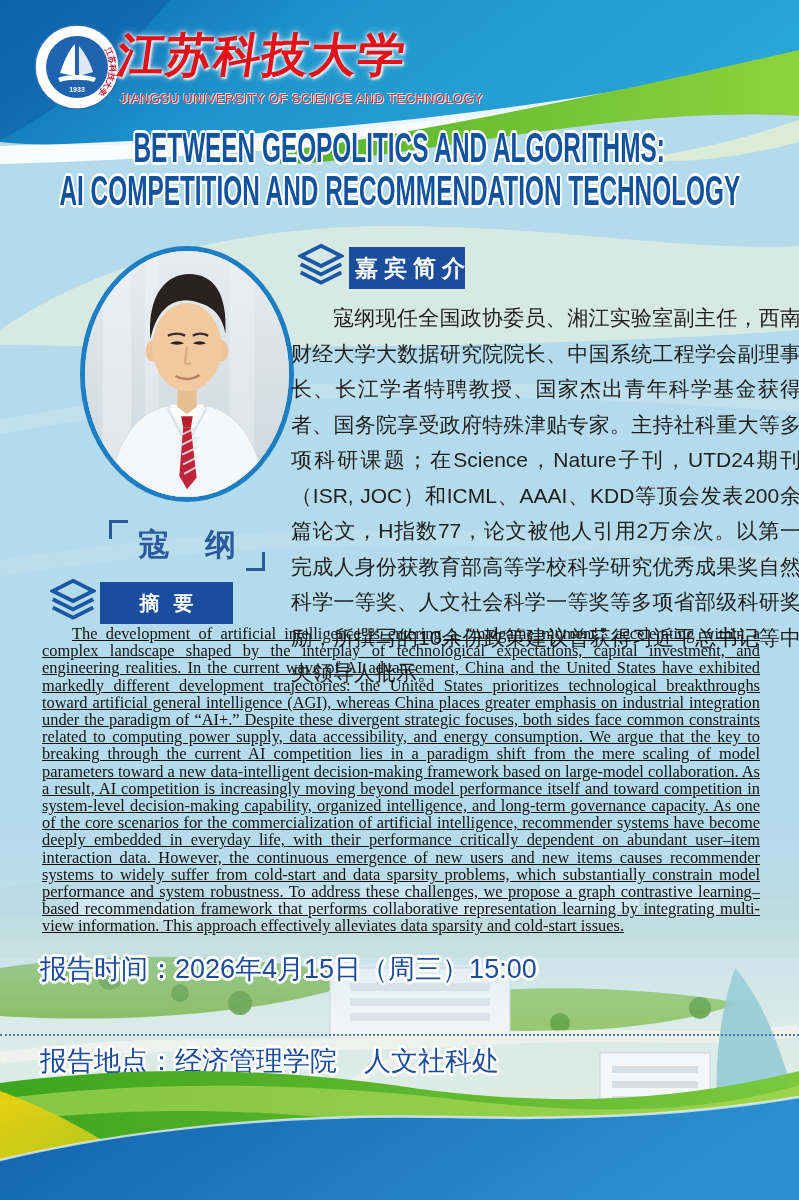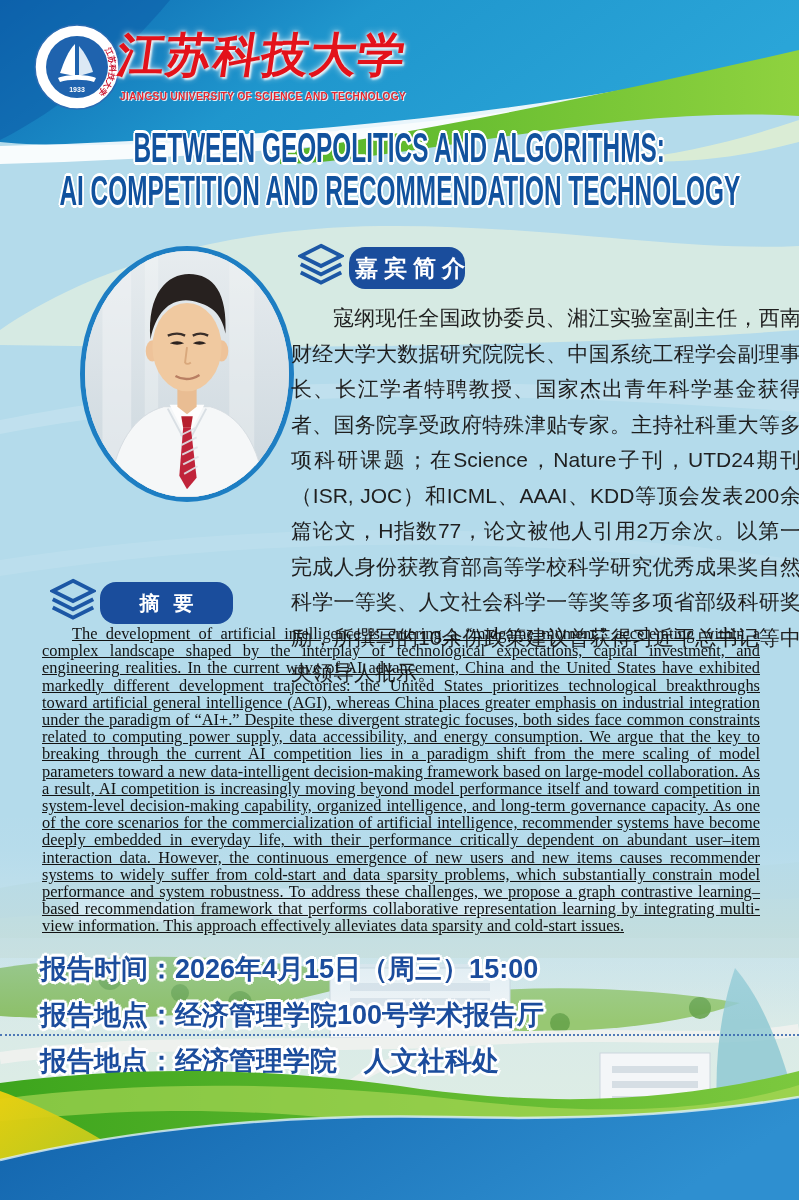--- a/index.html
+++ b/index.html
@@ -18,21 +18,21 @@
 
   
   .logo{position:absolute;left:34px;top:24px;width:86px;height:86px;}
   .brand-cn{
     position:absolute;left:118px;top:24px;font-size:47px;font-weight:bold;
     font-family:"Liberation Serif","DejaVu Serif",serif;color:#e3121a;
     transform:skewX(-8deg);letter-spacing:1px;white-space:nowrap;
     text-shadow:0 0 3px #fff,0 0 7px rgba(255,255,255,.9),2px 2px 2px rgba(255,255,255,.7);
   }
   .brand-en{
-    position:absolute;left:120px;top:91px;font-size:10px;font-weight:bold;color:#e8262d;
+    position:absolute;left:120px;top:91px;font-size:13px;font-weight:normal;color:#e8262d;
     letter-spacing:.4px;white-space:nowrap;
     text-shadow:1px 1px 0 rgba(255,255,255,.85),-1px -1px 0 rgba(255,255,255,.7);
   }
 
   
   .title-line{position:absolute;left:0;width:799px;display:flex;justify-content:center;}
   .title-line .cond{
     display:inline-block;white-space:nowrap;transform:scaleX(.58);transform-origin:50% 50%;
     font-size:42px;font-weight:800;color:#11529e;line-height:44px;
     text-shadow:3px 0 0 #fff,-3px 0 0 #fff,0 3px 0 #fff,0 -3px 0 #fff,
@@ -53,41 +53,41 @@
   .bk-br{border-right:3px solid #2a5a9b;border-bottom:3px solid #2a5a9b;margin-top:32px;margin-left:10px;}
   .speaker-name{
     font-family:"Liberation Serif","DejaVu Serif",serif;font-weight:bold;font-size:31px;
     color:#2a5a9b;letter-spacing:14px;margin-right:-14px;white-space:nowrap;
   }
 
   
   .sec-icon{position:absolute;width:46px;height:48px;}
   .badge{
     position:absolute;height:42px;line-height:42px;background:#1a4d9c;color:#fff;
-    font-weight:bold;text-align:center;white-space:nowrap;border-radius:16px;
+    font-weight:bold;text-align:center;white-space:nowrap;
   }
   .badge-guest{left:349px;top:247px;width:116px;font-size:23px;letter-spacing:6px;text-indent:6px;}
   .badge-abs{left:100px;top:582px;width:133px;font-size:20px;letter-spacing:14px;text-indent:14px;}
   .icon-guest{left:298px;top:243px;}
   .icon-abs{left:50px;top:578px;}
 
   
   .bio{
     position:absolute;left:283px;top:292px;width:510px;margin:8px;
     font-size:21px;line-height:35.5px;color:#1f1f1f;text-align:justify;text-indent:2em;
   }
   .abstract{
     position:absolute;left:42px;top:625px;width:718px;margin:0;
     font-family:"Liberation Serif","DejaVu Serif",serif;
     font-size:16.4px;line-height:17.2px;color:#121212;text-align:justify;text-indent:30px;text-decoration:underline;
   }
 
   
   .info-row{
-    position:absolute;left:40px;white-space:nowrap;font-size:27px;font-weight:bold;color:#1b4c9c;
+    position:absolute;left:40px;white-space:nowrap;font-size:27px;font-weight:normal;color:#1b4c9c;
     text-shadow:3px 0 0 #fff,-3px 0 0 #fff,0 3px 0 #fff,0 -3px 0 #fff,
       2px 2px 0 #fff,-2px 2px 0 #fff,2px -2px 0 #fff,-2px -2px 0 #fff;
   }
   .row-time{top:951px;} .row-loc{top:997px;} .row-org{top:1043px;}
   .dotted-divider{position:absolute;left:0;top:1034px;width:799px;height:0;
     border-top:2px dotted #3565ae;opacity:.85;}
 </style>
 </head>
 <body>
 
@@ -220,20 +220,25 @@
         <path d="M68,92 C64,44 86,24 108,24 C134,24 148,44 146,86 C142,64 130,56 112,52 C90,48 74,62 68,92 Z" fill="#27211f"></path>
         <path d="M86,88 Q96,84 104,88" stroke="#3a2f2a" stroke-width="2.5" fill="none"></path>
         <path d="M112,88 Q120,84 128,88" stroke="#3a2f2a" stroke-width="2.5" fill="none"></path>
         <path d="M88,96 Q96,92 103,96 Q96,99 88,96 Z" fill="#2c2320"></path>
         <path d="M112,96 Q119,92 126,96 Q119,99 112,96 Z" fill="#2c2320"></path>
         <path d="M106,100 L104,116 Q106,119 110,116" stroke="#d9a87c" stroke-width="2" fill="none"></path>
         <path d="M94,130 Q106,137 119,129" stroke="#b97f63" stroke-width="2.5" fill="none"></path>
       </svg>
     </div>
 
+    <div class="name-row">
+      <span class="bk bk-tl"></span>
+      <span class="speaker-name">寇 纲</span>
+      <span class="bk bk-br"></span>
+    </div>
 
     <svg class="sec-icon icon-guest" viewBox="0 0 50 52">
       <g stroke="#1c57a5" stroke-width="4.2" fill="none" stroke-linejoin="miter">
         <path d="M25,3 L47,14 L25,25 L3,14 Z"></path>
         <path d="M3,23 L25,34 L47,23"></path>
         <path d="M3,32 L25,43 L47,32"></path>
       </g>
     </svg>
     <div class="badge badge-guest">嘉宾简介</div>
 
@@ -245,23 +250,20 @@
         <path d="M3,23 L25,34 L47,23"></path>
         <path d="M3,32 L25,43 L47,32"></path>
       </g>
     </svg>
     <div class="badge badge-abs">摘要</div>
 
     <p class="abstract">The development of artificial intelligence is entering a “midgame moment,” accelerating within a complex landscape shaped by the interplay of technological expectations, capital investment, and engineering realities. In the current wave of AI advancement, China and the United States have exhibited markedly different development trajectories: the United States prioritizes technological breakthroughs toward artificial general intelligence (AGI), whereas China places greater emphasis on industrial integration under the paradigm of “AI+.” Despite these divergent strategic focuses, both sides face common constraints related to computing power supply, data accessibility, and energy consumption. We argue that the key to breaking through the current AI competition lies in a paradigm shift from the mere scaling of model parameters toward a new data-intelligent decision-making framework based on large-model collaboration. As a result, AI competition is increasingly moving beyond model performance itself and toward competition in system-level decision-making capability, organized intelligence, and long-term governance capacity. As one of the core scenarios for the commercialization of artificial intelligence, recommender systems have become deeply embedded in everyday life, with their performance critically dependent on abundant user–item interaction data. However, the continuous emergence of new users and new items causes recommender systems to widely suffer from cold-start and data sparsity problems, which substantially constrain model performance and system robustness. To address these challenges, we propose a graph contrastive learning–based recommendation framework that performs collaborative representation learning by integrating multi-view information. This approach effectively alleviates data sparsity and cold-start issues.</p>
 
     <div class="info-row row-time">
       <span>报告时间：</span><span>2026年4月15日（周三）15:00</span>
-    </div>
-    <div class="info-row row-loc">
-      <span>报告地点：</span><span>经济管理学院100号学术报告厅</span>
     </div>
     <div class="dotted-divider"></div>
     <div class="info-row row-org">
       <span>报告地点：</span><span>经济管理学院　人文社科处</span>
     </div>
   </div>
 
   <svg class="waves-svg" width="799" height="145" viewBox="0 0 799 145">
     <defs>
       <linearGradient id="gBotGreen" x1="0" y1="0" x2="1" y2="0">

